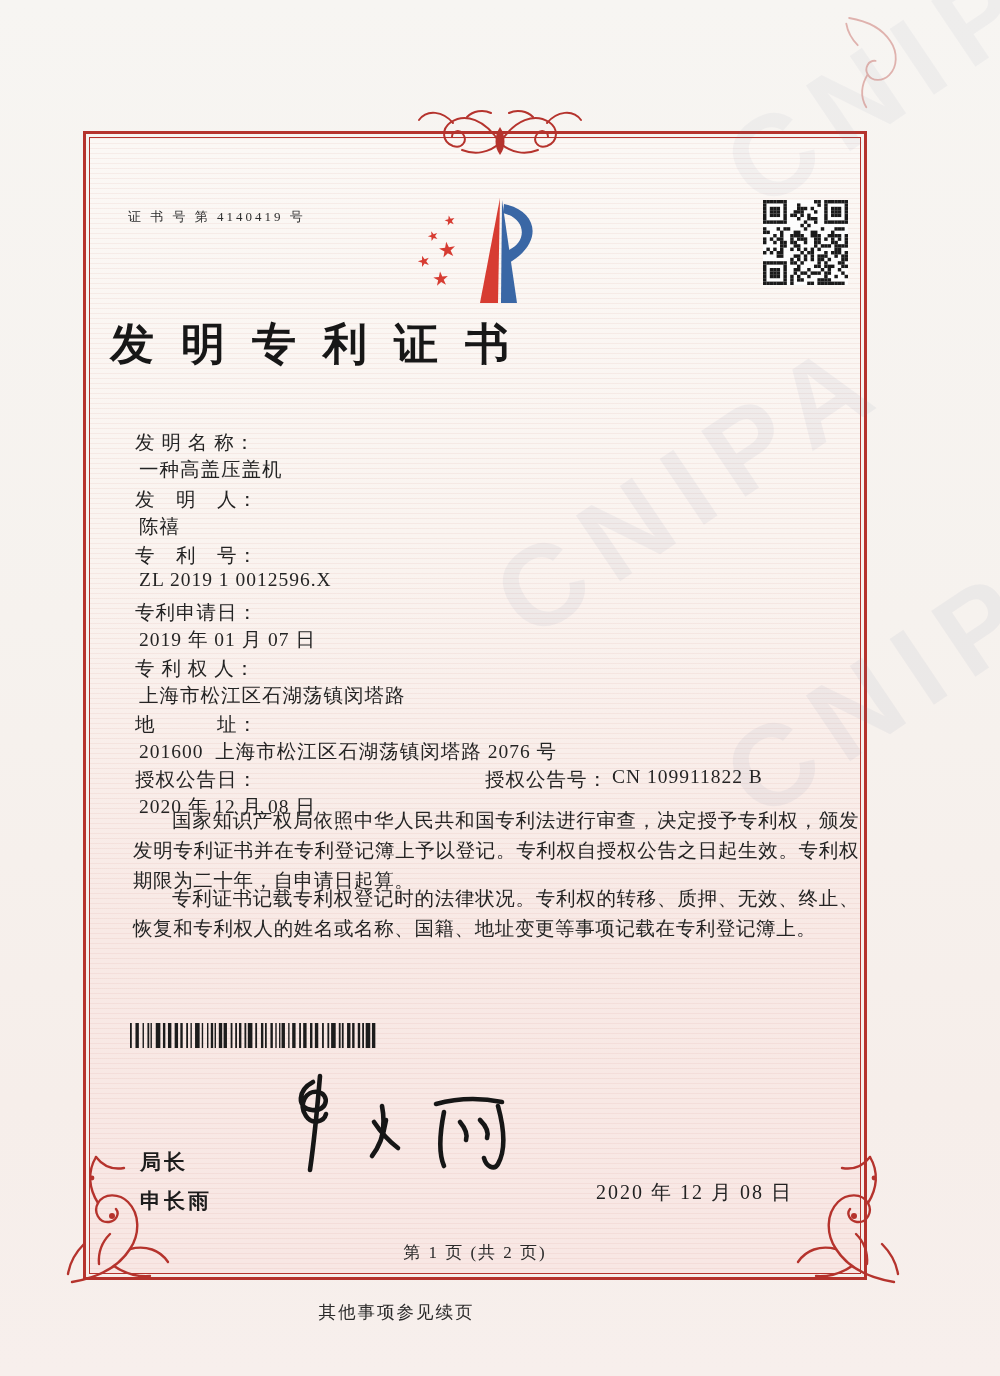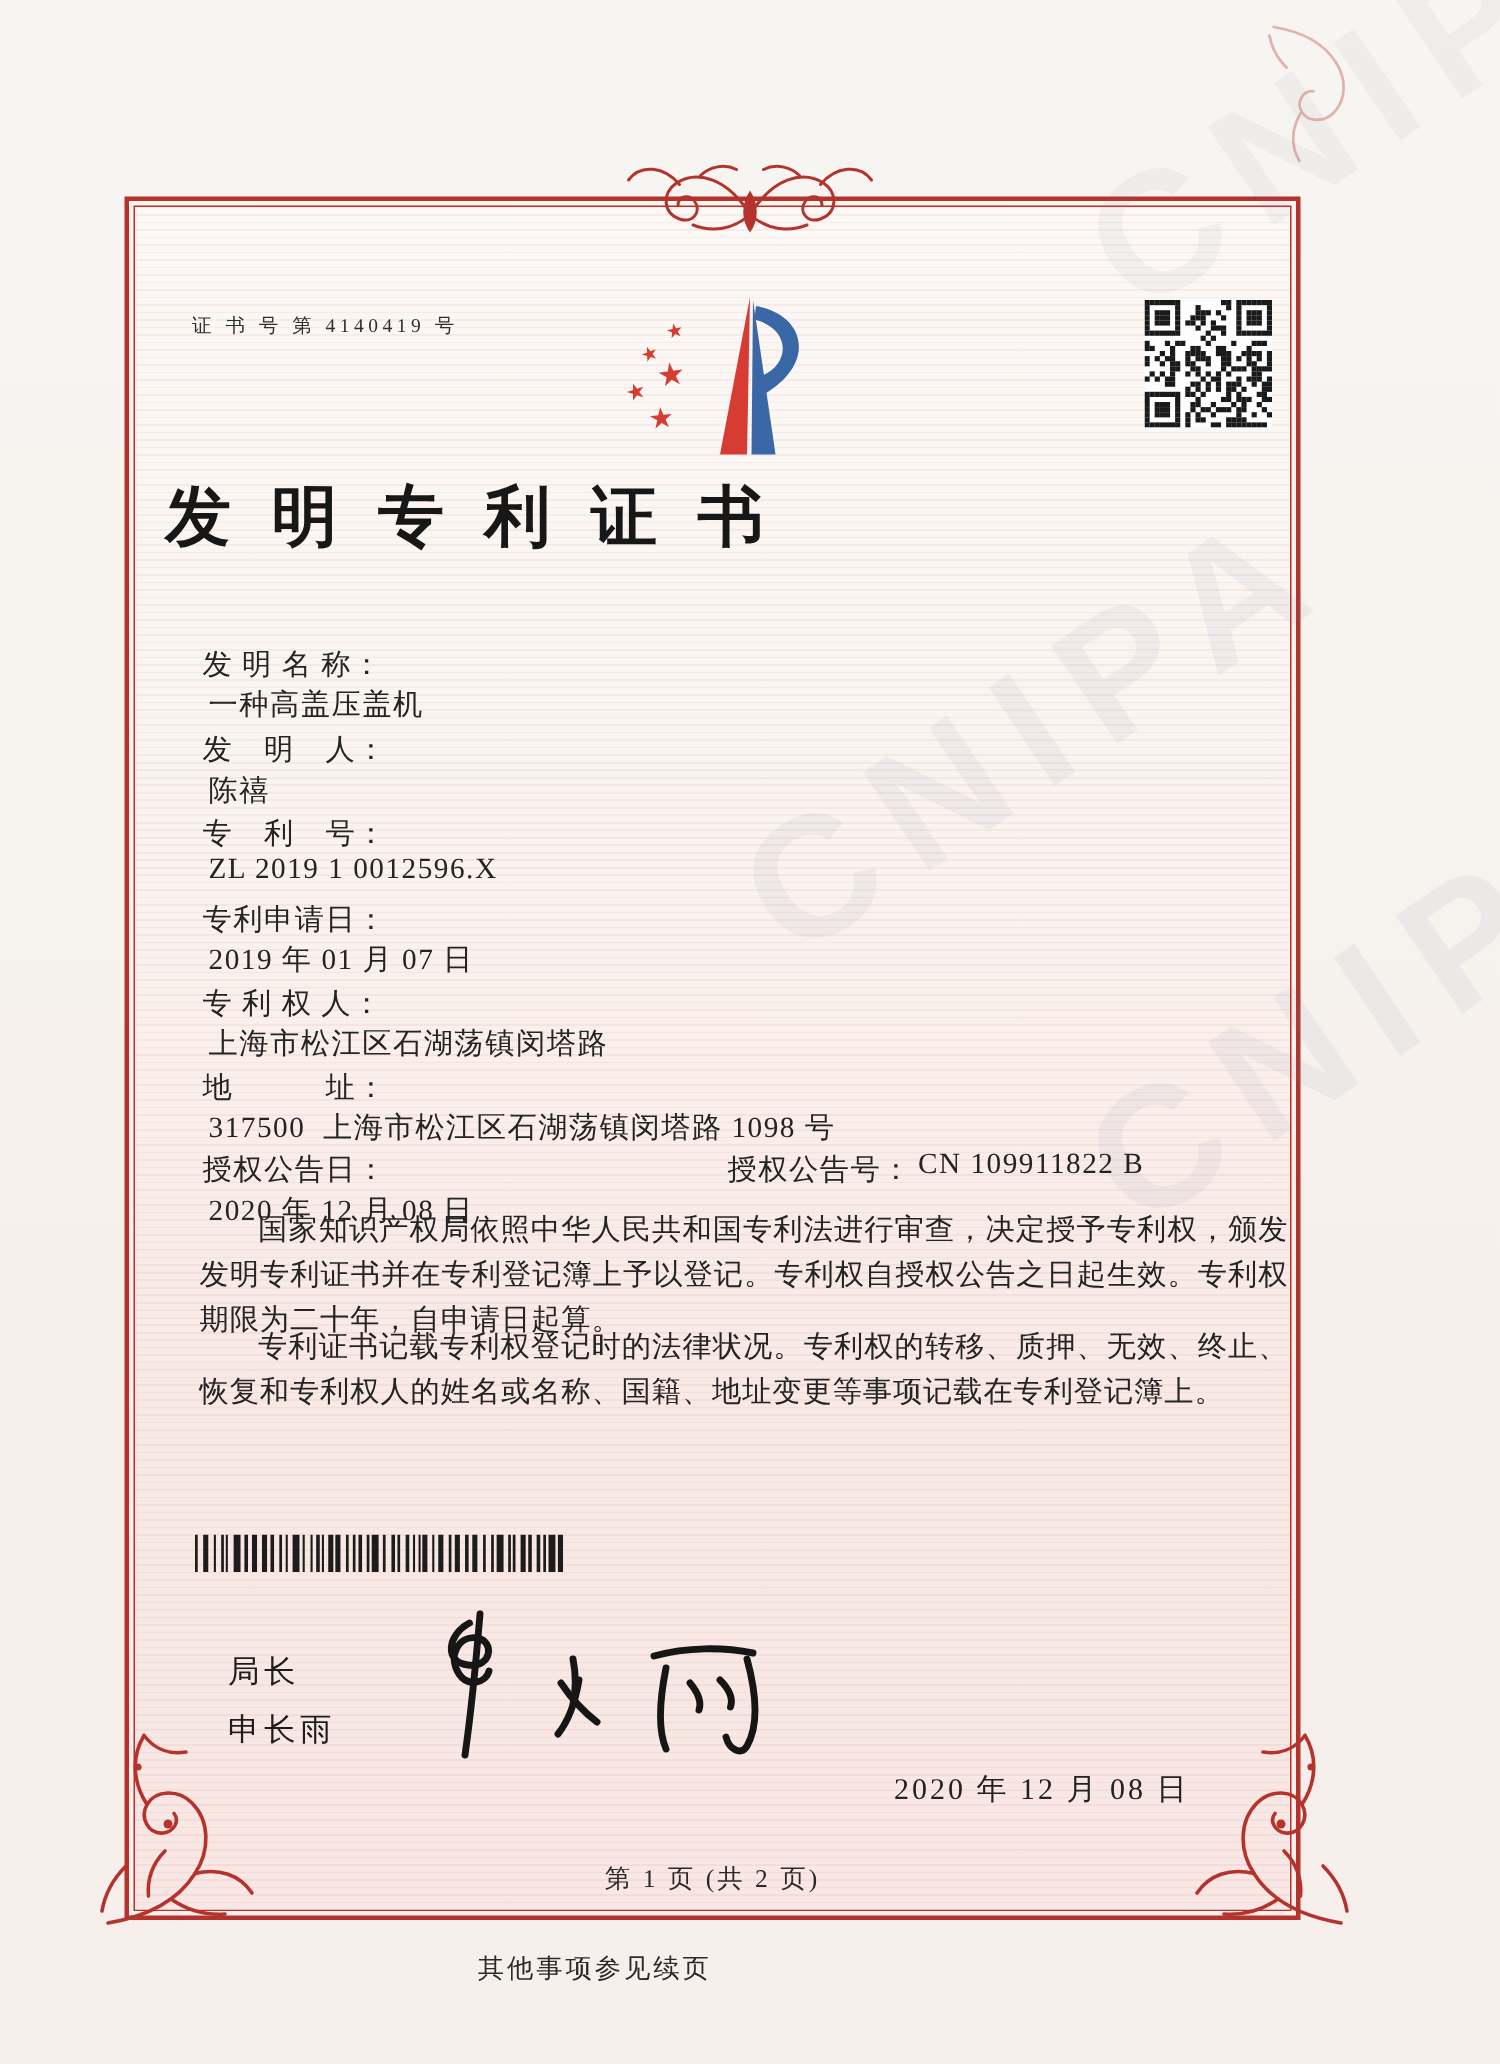--- a/index.html
+++ b/index.html
@@ -69,23 +69,23 @@
   .para{
     position:absolute;left:133px;width:726px;z-index:4;
     font-size:19.5px;line-height:30px;letter-spacing:0.6px;
     text-align:justify;text-indent:2em;color:#242424;
   }
   .p1{top:806px;}
   .p2{top:884px;}
   
   .barcode{position:absolute;left:130px;top:1023px;z-index:4;}
   .director-label,.director-name{
-    position:absolute;left:152px;z-index:4;
+    position:absolute;left:140px;z-index:4;
     font-family:"Liberation Sans","DejaVu Sans",sans-serif;
-    font-weight:400;font-size:21px;letter-spacing:3px;color:#1d1d1d;
+    font-weight:700;font-size:21px;letter-spacing:3px;color:#1d1d1d;margin-top:48px;
   }
   .director-label{top:1100px;}
   .director-name{top:1139px;}
   .signature{position:absolute;left:268px;top:1070px;z-index:4;}
   .sign-date{position:absolute;left:596px;top:1179px;z-index:4;font-size:20px;letter-spacing:2px;}
   .page-info{
     position:absolute;left:83px;top:1241px;width:784px;z-index:4;
     text-align:center;font-size:17px;letter-spacing:2px;color:#2a2a2a;
   }
   .footer-note{
@@ -480,21 +480,21 @@
   <div class="field-row f3">
     <span class="label">专利申请日：</span>
     <span class="value">2019 年 01 月 07 日</span>
   </div>
   <div class="field-row f4">
     <span class="label">专 利 权 人：</span>
     <span class="value">上海市松江区石湖荡镇闵塔路</span>
   </div>
   <div class="field-row f5">
     <span class="label">地　　　址：</span>
-    <span class="value">317500  上海市松江区石湖荡镇闵塔路 1098 号</span>
+    <span class="value">201600  上海市松江区石湖荡镇闵塔路 2076 号</span>
   </div>
   <div class="field-row grant-row">
     <span class="label">授权公告日：</span>
     <span class="value">2020 年 12 月 08 日</span>
     <span class="grant-no">
       <span class="label">授权公告号：</span>
       <span class="value">CN 109911822 B</span>
     </span>
   </div>
 

